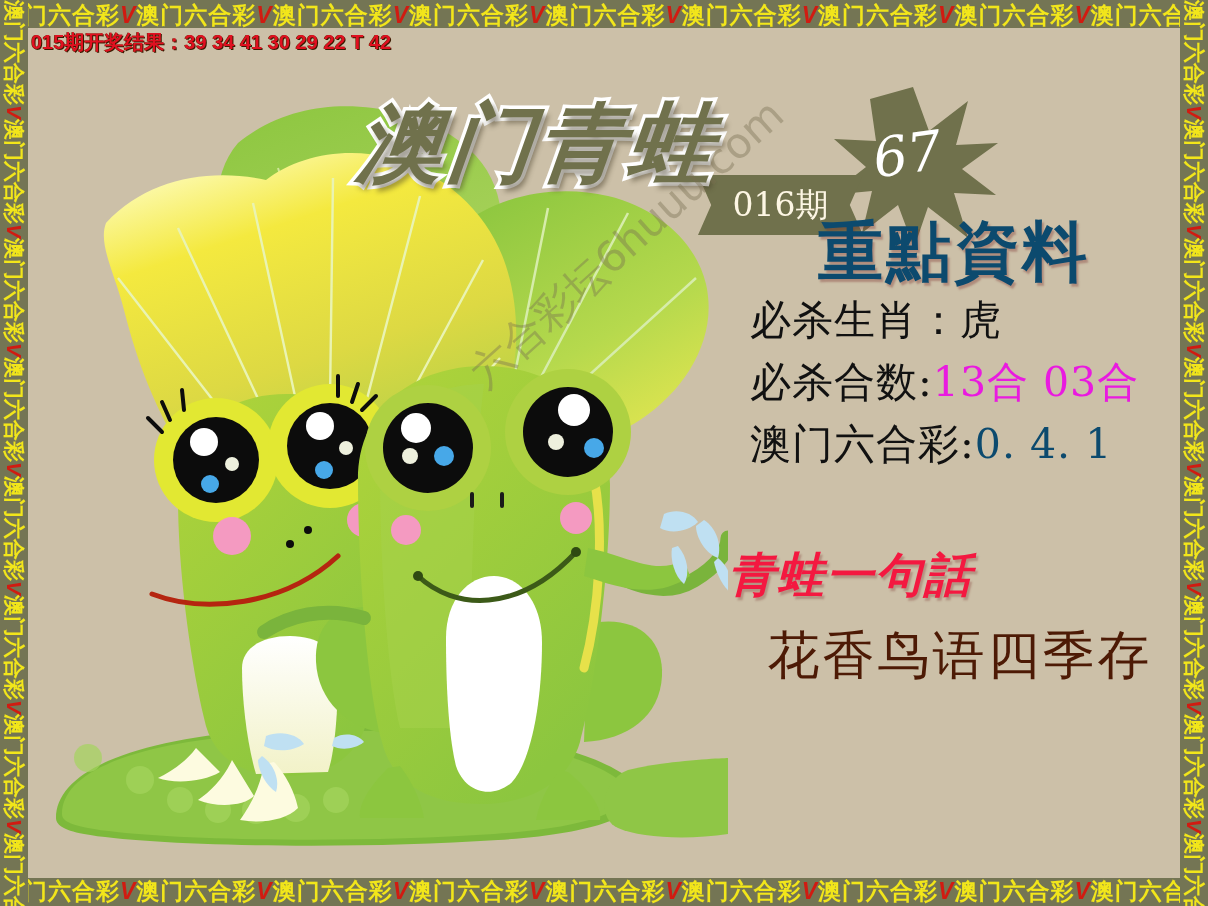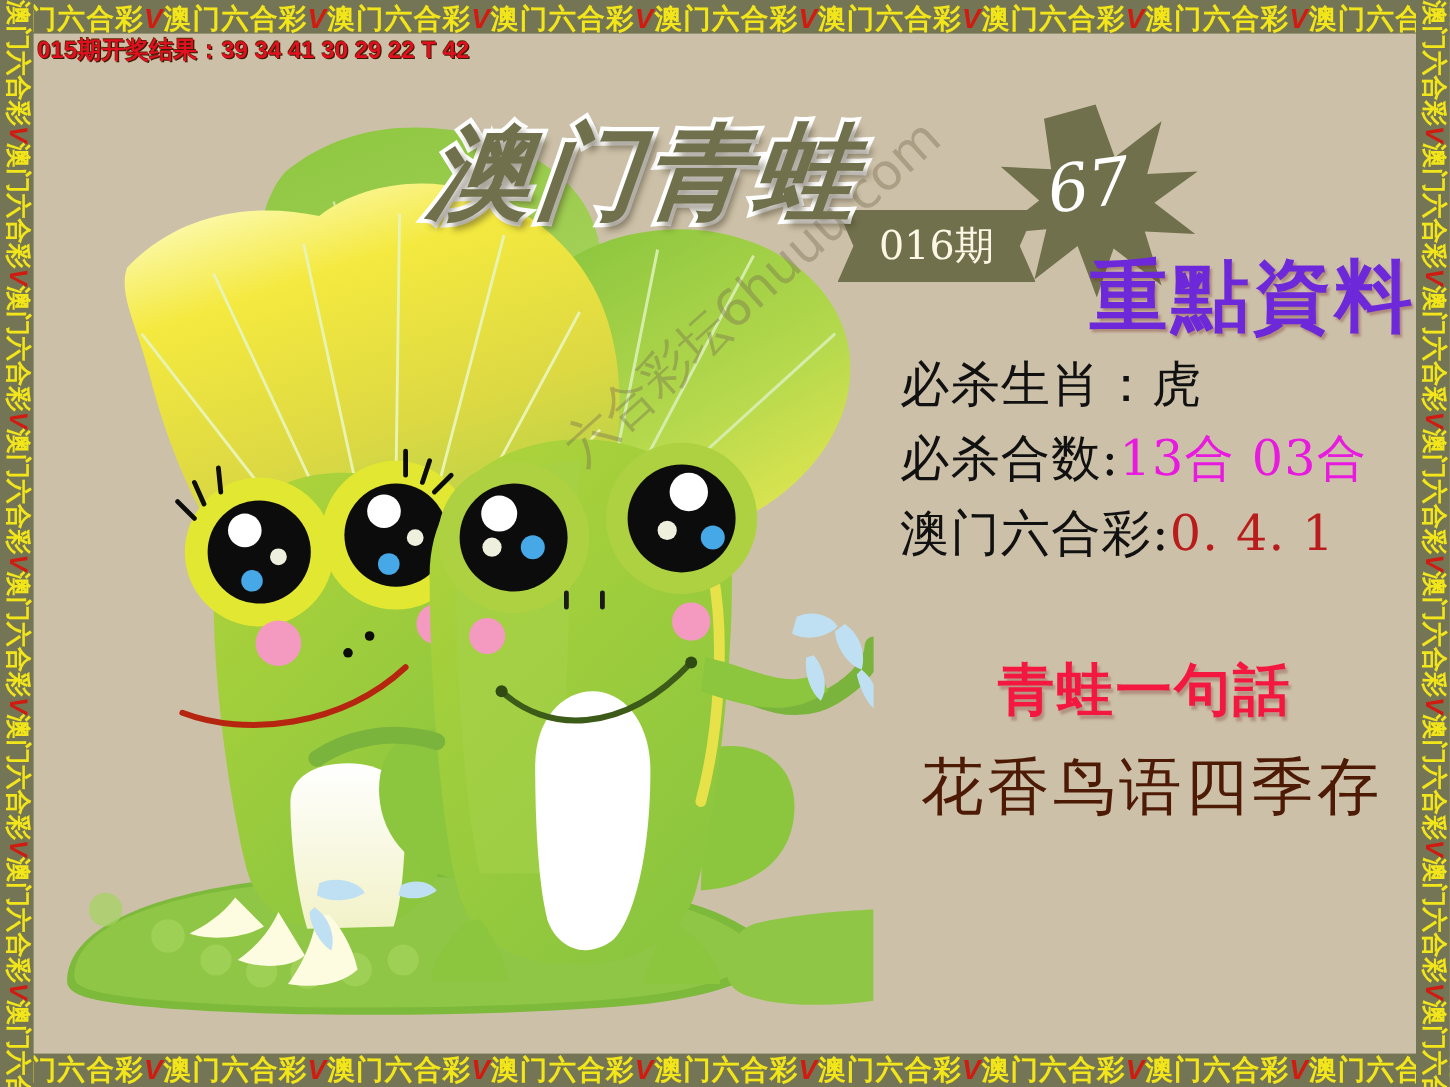--- a/index.html
+++ b/index.html
@@ -85,44 +85,45 @@
   #period-text{
     position:absolute;left:670px;top:147px;width:165px;height:60px;z-index:28;
     line-height:60px;text-align:center;color:#fdf6e4;font-size:33px;
     font-family:"DejaVu Serif",serif;
   }
 
   
   #panel{position:absolute;left:700px;top:190px;width:452px;z-index:30;}
 
   #panel-title{
-    text-align:right;font-size:65px;font-weight:bold;color:#6d28d9;
-    font-family:Liberation Mono, monospace;letter-spacing:3px;
+    text-align:center;font-size:65px;font-weight:bold;color:#0c4a6e;
+    font-family:Liberation Serif, serif;letter-spacing:3px;
     text-shadow:2px 3px 2px rgba(120,40,40,.35);
     line-height:1.05;
   }
 
   .row{
     font-family:"DejaVu Serif","Liberation Serif",serif;
     font-size:41px;color:#111;white-space:nowrap;
     margin:7px 0 0 22px;letter-spacing:1px;
   }
   .row .val{font-family:"DejaVu Serif","Liberation Serif",serif;}
   .v-black{color:#111;}
   .v-magenta{color:#e91ae0;}
   .v-blue{color:#3b8ae0;}
   .v-green{color:#23c823;}
   .v-red{color:#ee1414;}
-  .v-brown{color:#b91c1c;}
+  .v-brown{color:#0c4a6e;}
 
   #quote-title{
-    margin-top:72px;text-align:center;
+    margin-top:72px;
     font-size:47px;font-weight:bold;color:#f41840;
     font-family:"DejaVu Sans",sans-serif;letter-spacing:2px;
     text-shadow:2px 3px 2px rgba(120,40,40,.30);
+    font-style:italic;
   }
   #quote-text{
     margin-top:14px;text-align:center;
     font-size:52px;color:#4d1a05;letter-spacing:3px;
     font-family:"DejaVu Serif","Liberation Serif",serif;
     margin-left:12px;
   }
 
   
   #watermark{

